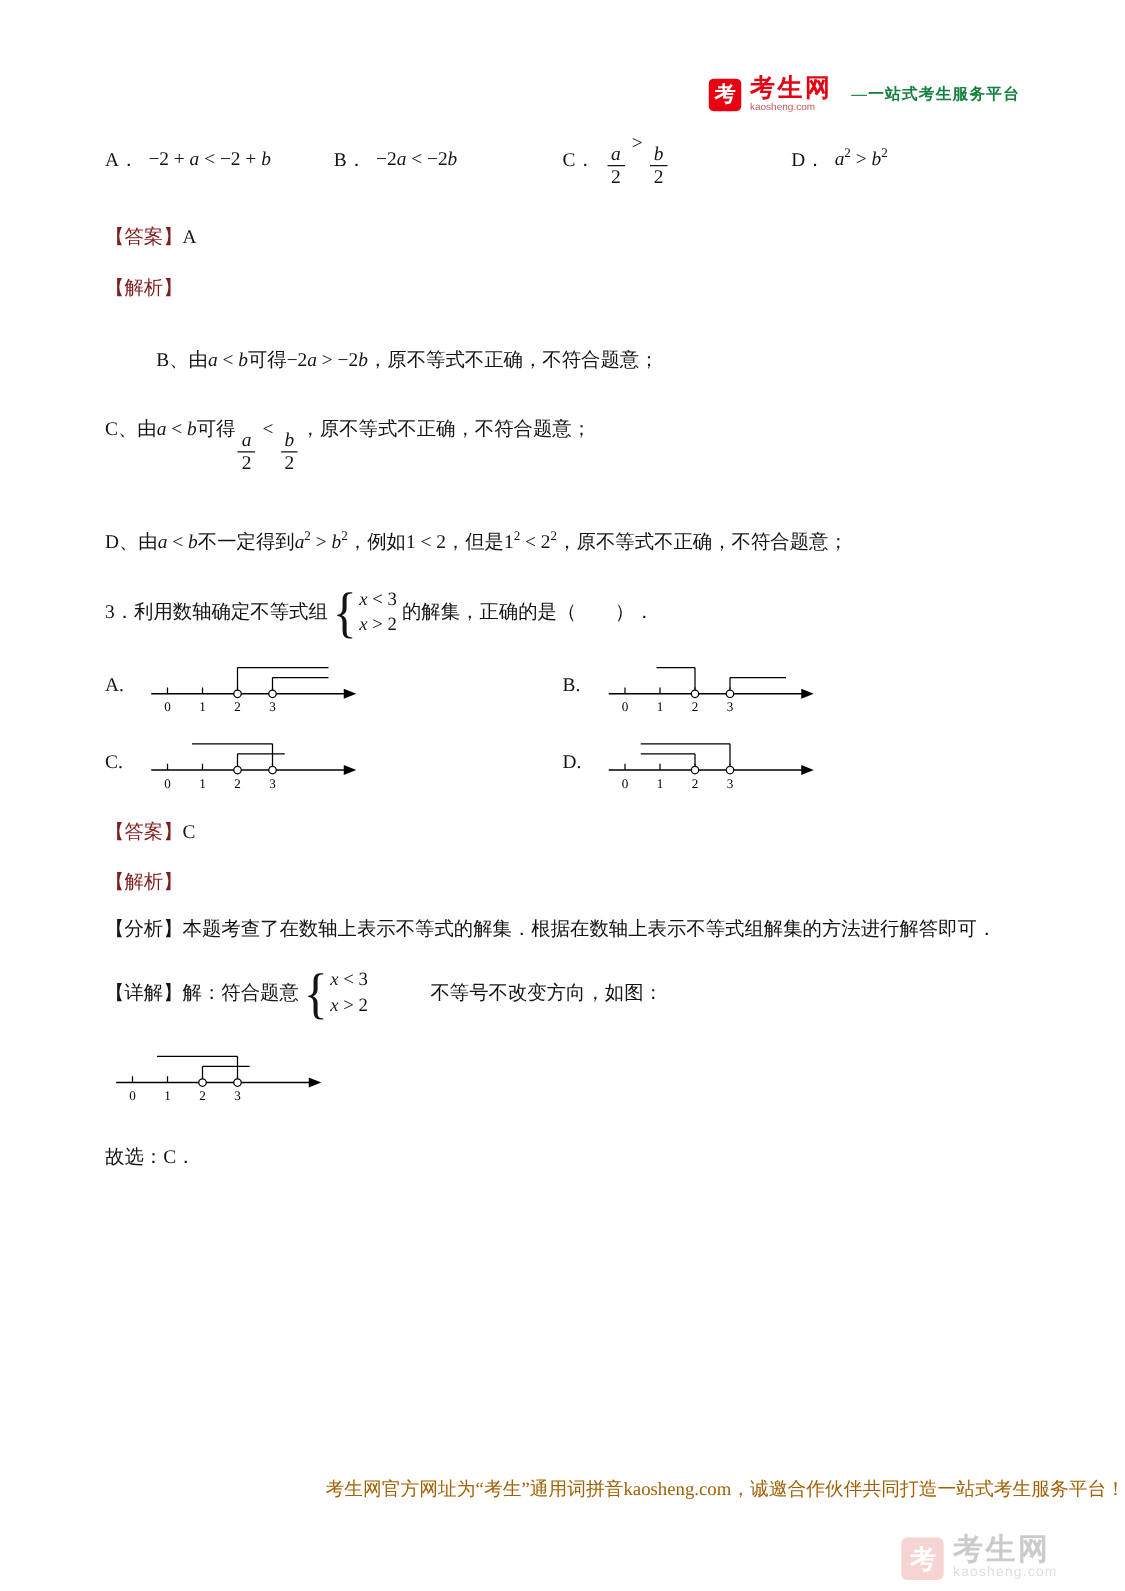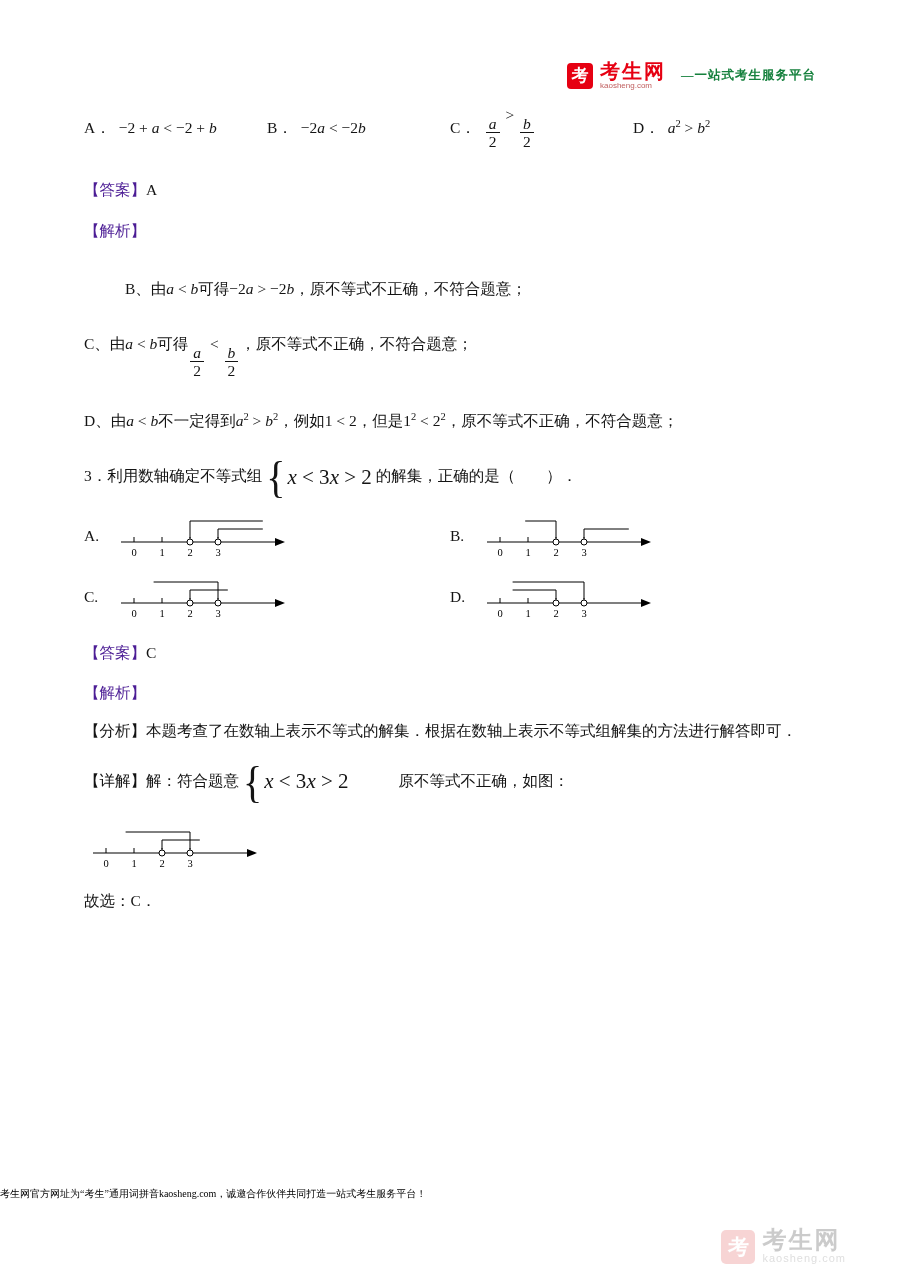--- a/index.html
+++ b/index.html
@@ -12,47 +12,47 @@
   .logo{display:flex;align-items:center;gap:7px;}
   .logo-mark{width:26px;height:26px;background:#e60012;border-radius:4px;color:#fff;
              font-weight:bold;font-size:17px;display:flex;align-items:center;justify-content:center;
              font-family:"Liberation Sans",sans-serif;}
   .logo-col{display:flex;flex-direction:column;line-height:1.05;}
   .logo-brand{color:#e60012;font-weight:bold;font-size:20px;letter-spacing:2px;}
   .logo-site{color:#c06060;font-size:8px;font-family:"Liberation Sans",sans-serif;}
   .logo-tag{color:#15803d;font-size:12.5px;font-weight:bold;margin-left:8px;letter-spacing:1px;}
 
   p.line{margin:0;line-height:1.82;}
-  .blue{color:#4c1d95;margin-top:29px;}
+  .blue{color:#7f1d1d;margin-top:29px;}
   .just{text-align:justify;}
 
   
   .opt-row{display:flex;align-items:center;margin-top:10px;height:36px;}
   .opt{width:25%;display:flex;align-items:center;gap:8px;white-space:nowrap;}
   .math i{font-style:italic;}
   .math sup{font-size:10.5px;line-height:0;}
   .frac{display:inline-flex;flex-direction:column;align-items:center;vertical-align:-9px;margin:0 2px;line-height:1.1;}
   .fnum{border-bottom:1px solid #141414;padding:0 3px;}
   .fden{padding:0 3px;}
 
   
   .sys{display:inline-flex;align-items:center;vertical-align:middle;margin:0 4px;}
   .sys .brace{font-size:40px;line-height:0.9;transform:scaleY(1.12);font-weight:400;margin-right:2px;}
-  .sys .col{display:inline-flex;flex-direction:row;line-height:1.35;font-size:21px;}
+  .sys .col{display:inline-flex;flex-direction:column;line-height:1.35;font-size:15px;}
 
   .flexline{display:flex;align-items:center;}
 
   
   .diagram-row{display:flex;margin-top:10px;}
   .diagram-cell{width:50%;display:flex;align-items:center;gap:8px;}
   .nl svg{display:block;}
   .dlabel{width:24px;}
 
   
-  .footer{position:absolute;left:0;right:0;bottom:72px;text-align:left;font-size:10px;color:#000000;}
+  .footer{position:absolute;left:0;right:0;bottom:72px;text-align:right;font-size:15px;color:#a16207;}
 
   
   .watermark{position:absolute;right:54px;bottom:8px;display:flex;align-items:center;gap:7px;opacity:0.6;}
   .wm-mark{width:34px;height:34px;background:#f2b9b9;border-radius:5px;color:#fff;font-weight:bold;
            font-size:21px;display:flex;align-items:center;justify-content:center;
            font-family:"Liberation Sans",sans-serif;}
   .wm-col{display:flex;flex-direction:column;line-height:1.05;}
   .wm-brand{color:#a9a9a9;font-weight:bold;font-size:24px;letter-spacing:2px;}
   .wm-site{color:#c9c9c9;font-size:11px;font-family:"Liberation Sans",sans-serif;letter-spacing:1px;}
 </style>
@@ -112,21 +112,21 @@
     </p>
     <p class="line" style="margin-top:26px;">
       <span class="math">C、由<i>a</i> &lt; <i>b</i>可得<span class="frac">
             <span class="fnum"><i>a</i></span>
             <span class="fden">2</span>
           </span> &lt; <span class="frac">
             <span class="fnum"><i>b</i></span>
             <span class="fden">2</span>
           </span>，原不等式不正确，不符合题意；</span>
     </p>
-    <p class="line" style="margin-top:28px;">
+    <p class="line" style="margin-top:41px;">
       <span class="math">D、由<i>a</i> &lt; <i>b</i>不一定得到<i>a</i><sup>2</sup> &gt; <i>b</i><sup>2</sup>，例如1 &lt; 2，但是1<sup>2</sup> &lt; 2<sup>2</sup>，原不等式不正确，不符合题意；</span>
     </p>
 
 
     <div class="flexline" style="margin-top:16px;height:52px;">
       <span>3．</span>
       <span>利用数轴确定不等式组</span>
       <span class="sys">
         <span class="brace">{</span>
         <span class="col">
@@ -250,21 +250,21 @@
     <div class="flexline" style="margin-top:10px;height:52px;">
       <span>【详解】</span>
       <span>解：符合题意</span>
       <span class="sys">
         <span class="brace">{</span>
         <span class="col">
           <span class="math"><i>x</i> &lt; 3</span>
           <span class="math"><i>x</i> &gt; 2</span>
         </span>
       </span>
-      <span style="margin-left:46px;">原不等式不正确，如图：</span>
+      <span style="margin-left:46px;">不等号不改变方向，如图：</span>
     </div>
 
     <div style="margin-top:16px;margin-left:4px;">
       <span class="nl"><svg width="172" height="47" viewBox="0 0 172 47">
             <line x1="5" y1="29" x2="166" y2="29" stroke="#000" stroke-width="1.2"></line>
             <polygon points="169,29 159,25 159,33" fill="#000"></polygon>
             <line x1="18" y1="24" x2="18" y2="29" stroke="#000"></line>
             <text x="18" y="43" text-anchor="middle" font-size="10.5" font-family="Liberation Serif, serif" fill="#000">0</text>
             <line x1="46" y1="24" x2="46" y2="29" stroke="#000"></line>
             <text x="46" y="43" text-anchor="middle" font-size="10.5" font-family="Liberation Serif, serif" fill="#000">1</text>
@@ -274,21 +274,21 @@
             <text x="102" y="43" text-anchor="middle" font-size="10.5" font-family="Liberation Serif, serif" fill="#000">3</text>
             <line x1="102" y1="25" x2="102" y2="8" stroke="#000"></line>
             <line x1="102" y1="8" x2="37.599999999999994" y2="8" stroke="#000"></line>
             <line x1="74" y1="25" x2="74" y2="16" stroke="#000"></line>
             <line x1="74" y1="16" x2="111.8" y2="16" stroke="#000"></line>
             <circle cx="74" cy="29" r="3" fill="#fff" stroke="#000"></circle>
             <circle cx="102" cy="29" r="3" fill="#fff" stroke="#000"></circle>
           </svg></span>
     </div>
 
-    <p class="line" style="margin-top:16px;">
+    <p class="line" style="margin-top:28px;">
       <span>故选：C．</span>
     </p>
 
   </div>
 
   <div class="footer">
     <span>考生网官方网址为“考生”通用词拼音kaosheng.com，诚邀合作伙伴共同打造一站式考生服务平台！</span>
   </div>
 
   <div class="watermark">

